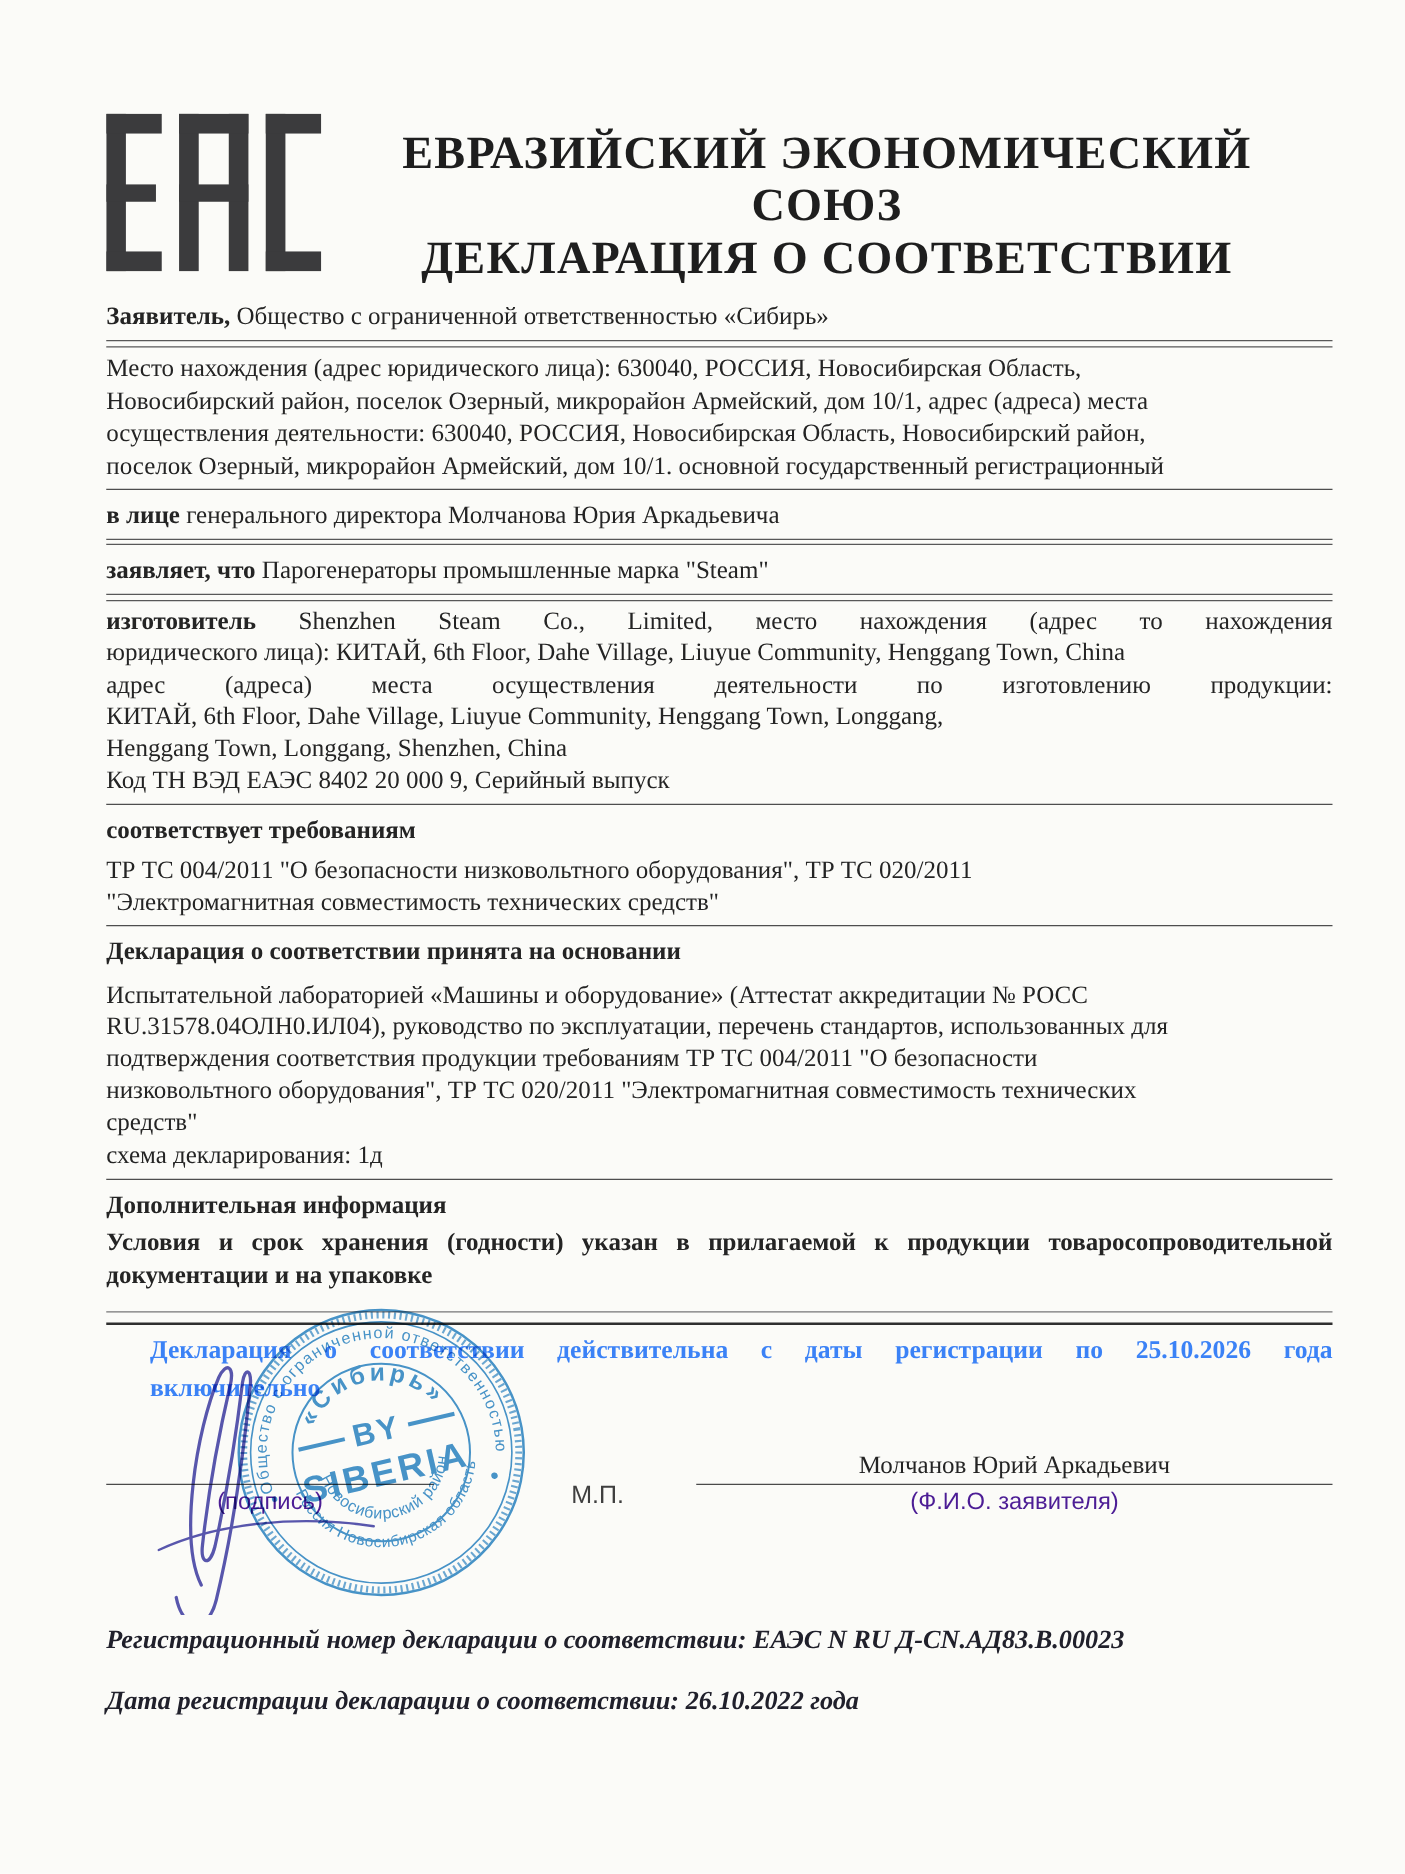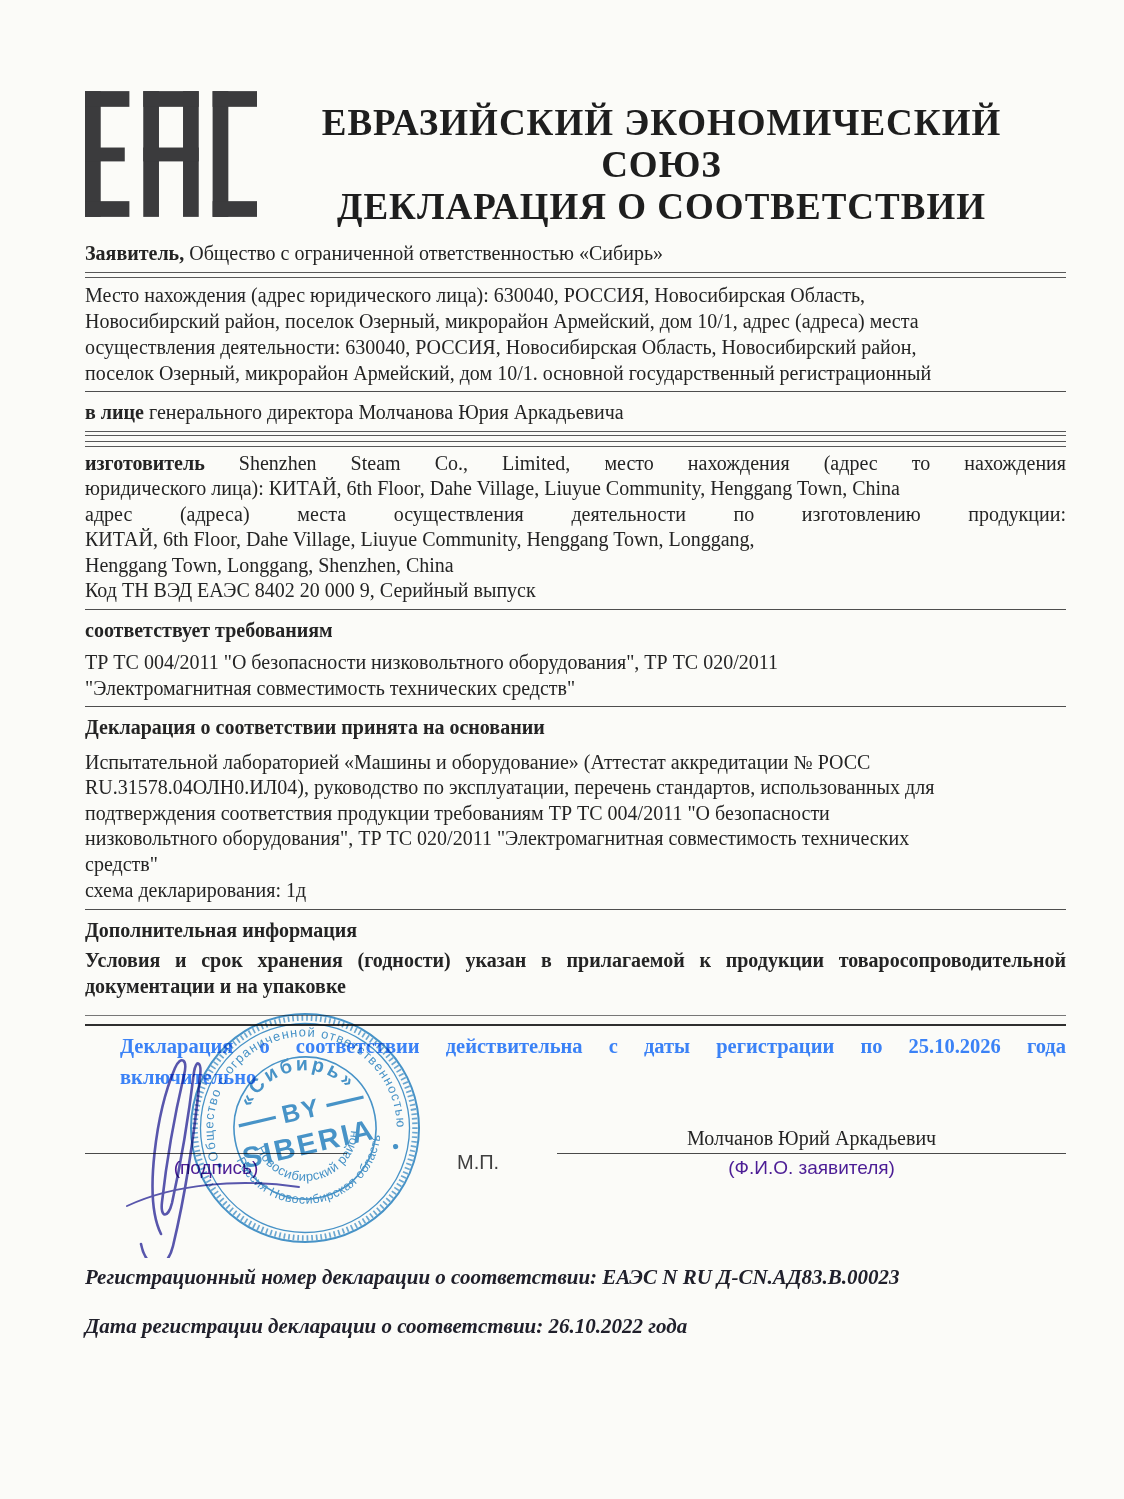--- a/index.html
+++ b/index.html
@@ -84,20 +84,24 @@
 
   <hr class="hr">
 
   <div class="row t">
     <span class="lbl">в лице</span>
     <span>генерального директора Молчанова Юрия Аркадьевича</span>
   </div>
 
   <hr class="hr dbl">
 
+  <div class="row t">
+    <span class="lbl">заявляет, что</span>
+    <span>Парогенераторы промышленные марка "Steam"</span>
+  </div>
 
   <hr class="hr dbl">
 
   <div class="block">
     <div class="t b6 jst">
       <span class="lbl">изготовитель</span>
       <span>Shenzhen Steam Co., Limited, место нахождения (адрес то нахождения</span>
     </div>
     <div class="t b6">юридического лица): КИТАЙ, 6th Floor, Dahe Village, Liuyue Community, Henggang Town, China</div>
     <div class="t b6 jst">адрес (адреса) места осуществления деятельности по изготовлению продукции:</div>

